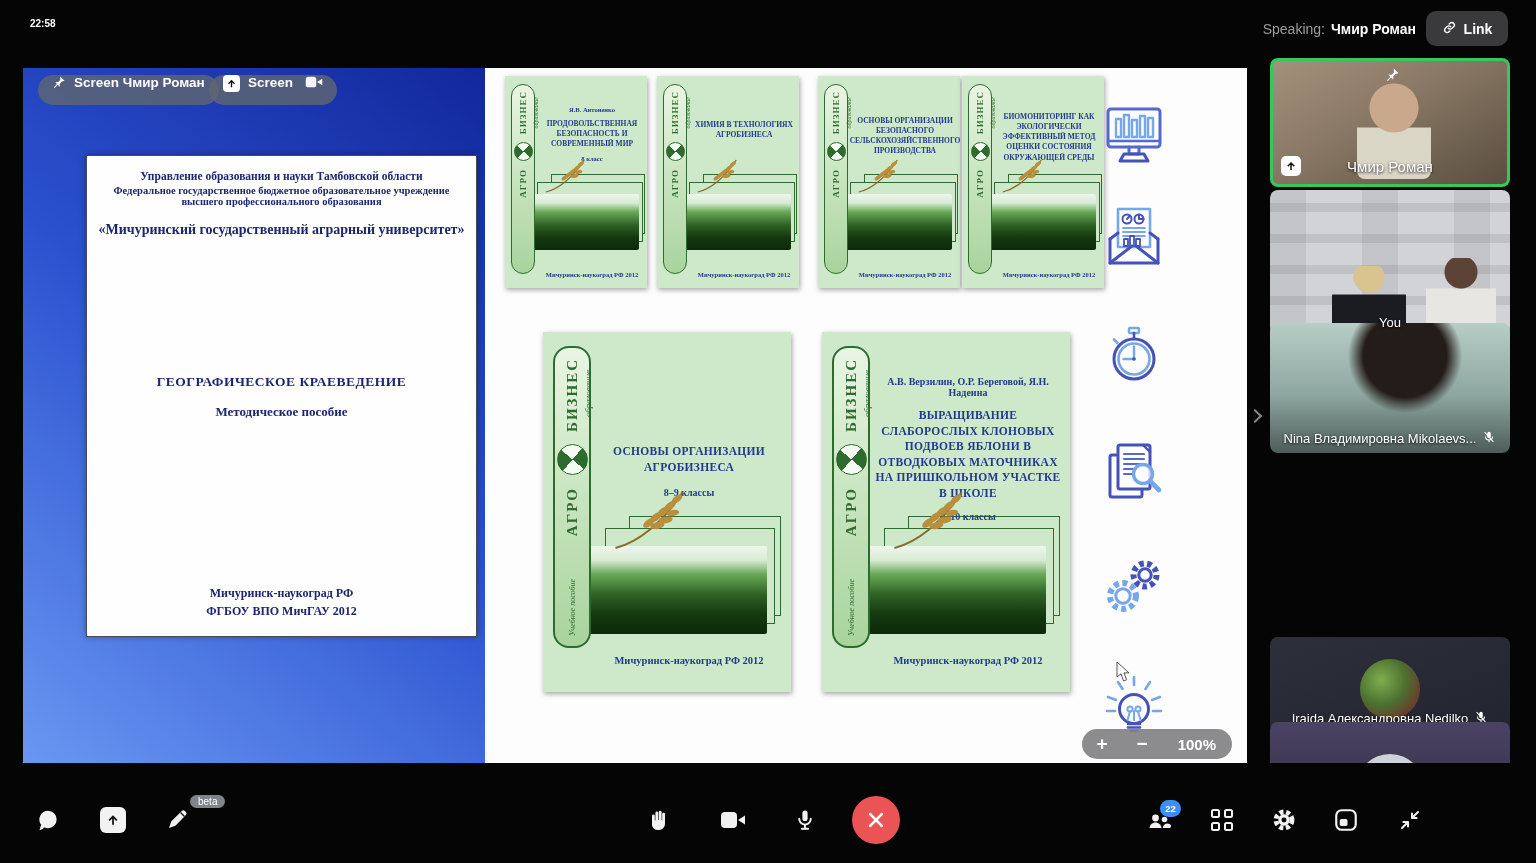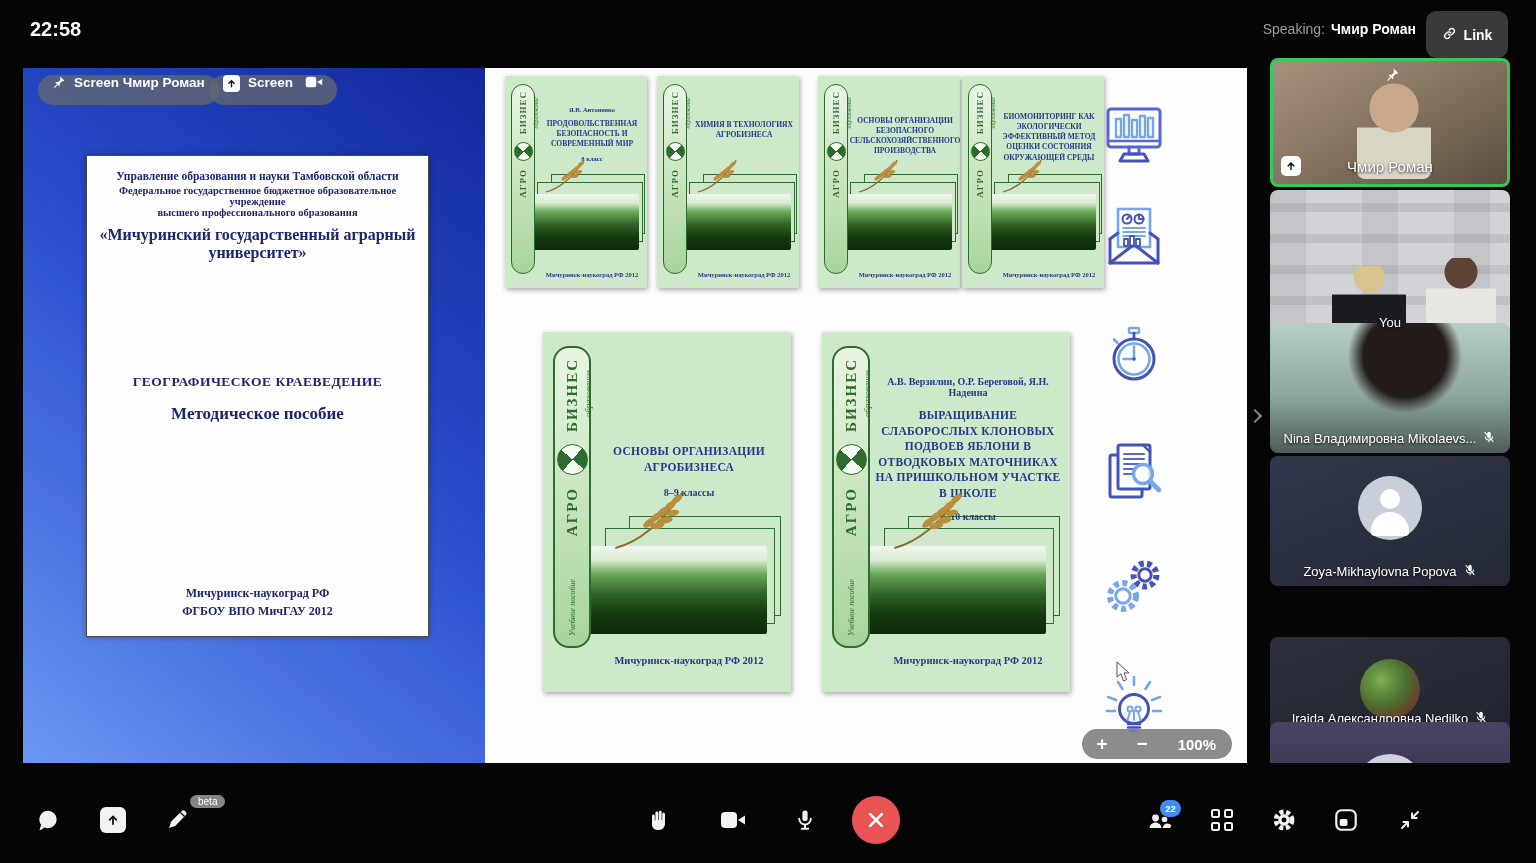--- a/index.html
+++ b/index.html
@@ -1,45 +1,45 @@
 <!DOCTYPE html>
 <html><head>
 <meta charset="utf-8">
 <style>
   html,body{margin:0;padding:0;background:#000;}
   .stage{position:relative;width:1536px;height:863px;background:#050505;overflow:hidden;
          font-family:"Liberation Sans",sans-serif;-webkit-font-smoothing:antialiased;}
   .abs{position:absolute;}
 
   
-  .clock{left:30px;top:18px;color:#fff;font-size:20px;font-weight:bold;}
+  .clock{left:30px;top:18px;color:#fff;font-size:10px;font-weight:bold;}
   .speaking{right:120px;top:21px;color:#9c9c9c;font-size:14px;display:flex;gap:6px;align-items:center;}
   .speaking b{color:#fff;}
-  .link-btn{right:28px;top:11px;width:82px;height:47px;background:#3a3a3c;border-radius:10px;
+  .link-btn{right:28px;top:11px;width:82px;height:35px;background:#3a3a3c;border-radius:10px;
             display:flex;align-items:center;justify-content:center;gap:7px;color:#fff;
             font-size:14px;font-weight:bold;cursor:pointer;}
 
   
   .share{left:23px;top:68px;width:1224px;height:695px;background:#fdfdfd;overflow:hidden;}
   .share-blue{left:0;top:0;width:462px;height:695px;
               background:linear-gradient(218deg,#12279b 0%,#2b51cf 48%,#6a97f2 100%);}
   .pill{height:30px;border-radius:16px;background:rgba(96,102,112,.8);display:flex;align-items:flex-start;
         gap:8px;padding:0 14px;color:#fff;font-size:13.5px;font-weight:600;z-index:6;cursor:pointer;}
   .pill .upbox{width:17px;height:17px;background:#fff;border-radius:4px;display:flex;align-items:center;justify-content:center;}
 
   
   .doc{left:63px;top:87px;width:341px;height:480px;background:#fefefe;border:1px solid #4a4a55;
        box-shadow:0 0 6px rgba(0,0,0,.35);font-family:"Liberation Serif",serif;color:#1c2670;
-       text-align:center;}
+       text-align:center;padding-left:48px;}
   .doc-head{position:absolute;top:14px;left:10px;right:10px;font-weight:bold;}
   .doc-head .l1{font-size:11.5px;margin-bottom:3px;}
   .doc-head .l2,.doc-head .l3{font-size:10.5px;}
-  .doc-head .l4{font-size:16px;margin-top:8px;}
+  .doc-head .l4{font-size:14px;margin-top:15px;}
   .doc-title{position:absolute;top:218px;left:0;right:0;font-size:13.5px;font-weight:bold;letter-spacing:.5px;}
-  .doc-sub{position:absolute;top:248px;left:0;right:0;font-size:17px;font-weight:bold;}
+  .doc-sub{position:absolute;top:248px;left:0;right:0;font-size:13px;font-weight:bold;}
   .doc-foot{position:absolute;top:428px;left:0;right:0;font-size:12px;font-weight:bold;line-height:1.5;}
 
   
   .book{background:#cde9c9;box-shadow:1px 2px 5px rgba(0,0,0,.35);font-family:"Liberation Serif",serif;}
   .book-sm{width:142px;height:212px;}
   .book-lg{width:248px;height:360px;}
   .band{position:absolute;border:1px solid #2e6b2e;border-radius:12px;
         background:linear-gradient(180deg,#e9f5e3,#a8d49c);display:flex;flex-direction:column;
         align-items:center;padding:6px 0;box-sizing:border-box;z-index:4;}
   .book-sm .band{left:6px;top:8px;width:24px;height:190px;gap:8px;}
@@ -498,31 +498,20 @@
     <div class="tile t3">
       <div class="pname">
         <span>Nina Владимировна Mikolaevs...</span>
         <span><svg width="14" height="14" viewBox="0 0 24 24">
               <path d="M12 3a3 3 0 0 1 3 3v5a3 3 0 0 1-6 0V6a3 3 0 0 1 3-3z" fill="#fff"></path>
               <path d="M6 11a6 6 0 0 0 12 0M12 17v4" stroke="#fff" stroke-width="1.8" fill="none"></path>
               <line x1="4.5" y1="3.5" x2="19.5" y2="20.5" stroke="#fff" stroke-width="1.8"></line>
             </svg></span>
       </div>
     </div>
-    <div class="tile t4">
-      <div class="avatar-ph"></div>
-      <div class="pname">
-        <span>Zoya-Mikhaylovna Popova</span>
-        <span><svg width="14" height="14" viewBox="0 0 24 24">
-              <path d="M12 3a3 3 0 0 1 3 3v5a3 3 0 0 1-6 0V6a3 3 0 0 1 3-3z" fill="#fff"></path>
-              <path d="M6 11a6 6 0 0 0 12 0M12 17v4" stroke="#fff" stroke-width="1.8" fill="none"></path>
-              <line x1="4.5" y1="3.5" x2="19.5" y2="20.5" stroke="#fff" stroke-width="1.8"></line>
-            </svg></span>
-      </div>
-    </div>
     <div class="tile t5">
       <div class="avatar-photo"></div>
       <div class="pname">
         <span>Iraida Александровна Nedilko</span>
         <span><svg width="14" height="14" viewBox="0 0 24 24">
               <path d="M12 3a3 3 0 0 1 3 3v5a3 3 0 0 1-6 0V6a3 3 0 0 1 3-3z" fill="#fff"></path>
               <path d="M6 11a6 6 0 0 0 12 0M12 17v4" stroke="#fff" stroke-width="1.8" fill="none"></path>
               <line x1="4.5" y1="3.5" x2="19.5" y2="20.5" stroke="#fff" stroke-width="1.8"></line>
             </svg></span>
       </div>

